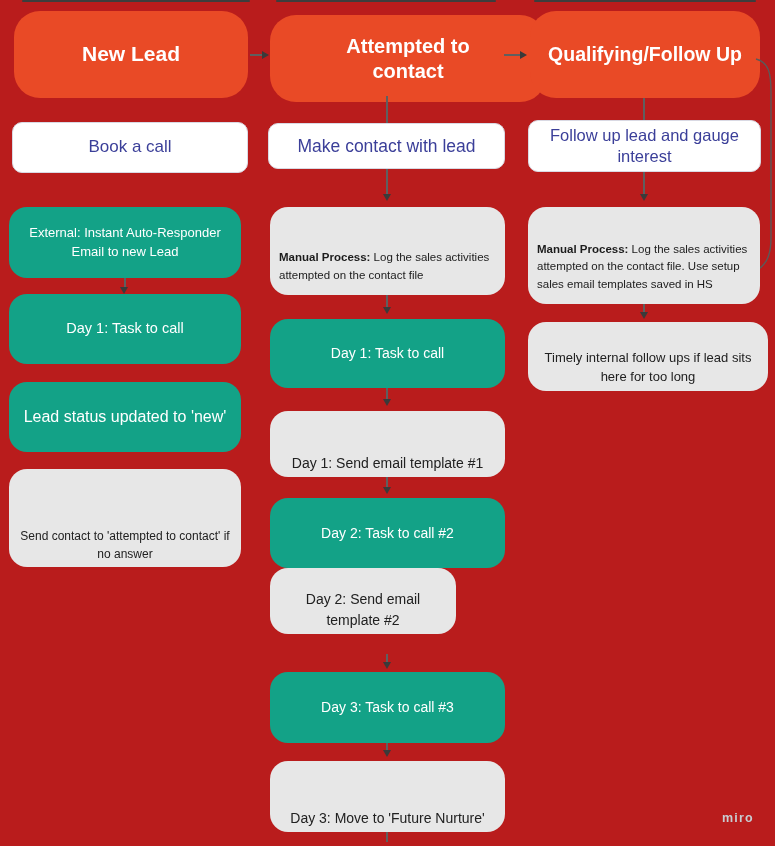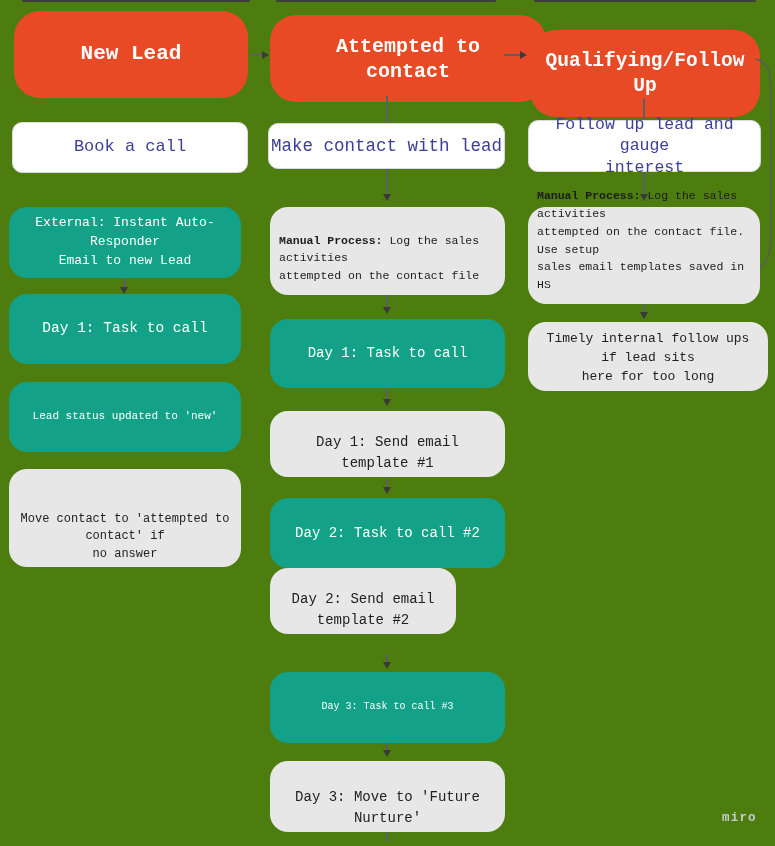--- a/index.html
+++ b/index.html
@@ -1,18 +1,18 @@
 <!DOCTYPE html>
 <html style="--header-bg: #e94a26; --node-green: #13a287; --node-gray: #e7e7e7; --goal-text: #3b3f99; --goal-border: #d9d9e3; --connector: #5f5f5f;"><head>
 <meta charset="utf-8">
 <style>
   html,body{margin:0;padding:0;background:#fff;}
   .canvas{
-    position:relative;width:775px;height:846px;background:#4d7c0f;overflow:hidden;
-    font-family:Liberation Mono, monospace;
+    position:relative;width:775px;height:846px;background:#b91c1c;overflow:hidden;
+    font-family:Liberation Sans, sans-serif;
   }
   .crop-edge{position:absolute;top:0;height:2px;background:#3d3d3d;border-radius:2px;}
   .hdr{
     position:absolute;background:var(--header-bg,#e94a26);color:#ffffff;font-weight:700;
     border-radius:26px;display:flex;align-items:center;justify-content:center;text-align:center;
     line-height:1.25;
   }
   .goal{
     position:absolute;background:#ffffff;border:1px solid var(--goal-border,#d9d9e3);
     border-radius:10px;color:var(--goal-text,#3b3f99);display:flex;align-items:center;
@@ -46,21 +46,21 @@
   <div class="crop-edge" style="left:276px;width:220px;"></div>
   <div class="crop-edge" style="left:534px;width:222px;"></div>
 
   <div class="hdr" style="left:14px;top:11px;width:234px;height:87px;font-size:21px;">
     <span>New Lead</span>
   </div>
   <div class="hdr" style="left:270px;top:15px;width:276px;height:87px;font-size:20px;">
     <span class="pre">Attempted to
 contact</span>
   </div>
-  <div class="hdr" style="left:530px;top:11px;width:230px;height:87px;font-size:19.5px;margin-top:19px;">
+  <div class="hdr" style="left:530px;top:11px;width:230px;height:87px;font-size:19.5px;">
     <span>Qualifying/Follow Up</span>
   </div>
 
   <div class="hline" style="left:250px;top:54px;width:13px;"></div>
   <div class="tri-right" style="left:262px;top:50.5px;"></div>
   <div class="hline" style="left:504px;top:54px;width:17px;"></div>
   <div class="tri-right" style="left:520px;top:50.5px;"></div>
 
   <svg class="curve" width="775" height="846">
     <path d="M756,59 C769,62 771,74 771,92 L771,238 C771,258 765,268 750,273" fill="none" stroke="#5a5a5a" stroke-width="1.4"></path>
@@ -79,25 +79,25 @@
 
   <div class="node green pre" style="left:9px;top:207px;width:232px;height:71px;font-size:13px;">
     <span>External: Instant Auto-Responder
 Email to new Lead</span>
   </div>
   <div class="vline" style="left:124px;top:278px;height:10px;"></div>
   <div class="tri-down" style="left:120px;top:287px;"></div>
   <div class="node green" style="left:9px;top:294px;width:232px;height:70px;font-size:14.5px;">
     <span>Day 1: Task to call</span>
   </div>
-  <div class="node green" style="left:9px;top:382px;width:232px;height:70px;font-size:11px;">
+  <div class="node green" style="left:9px;top:382px;width:232px;height:70px;font-size:16px;">
     <span>Lead status updated to 'new'</span>
   </div>
   <div class="node gray pre" style="left:9px;top:469px;width:232px;height:98px;font-size:12px;padding:4px 4px;">
-    <span>Move contact to 'attempted to contact' if
+    <span>Send contact to 'attempted to contact' if
 no answer</span>
   </div>
 
   <div class="vline" style="left:386px;top:96px;height:27px;"></div>
   <div class="vline" style="left:386px;top:169px;height:26px;"></div>
   <div class="tri-down" style="left:383px;top:194px;"></div>
 
   <div class="node gray note" style="left:270px;top:207px;width:235px;height:88px;font-size:11.5px;">
     <span class="pre"><b>Manual Process:</b><span> Log the sales activities
 attempted on the contact file</span></span>
@@ -122,21 +122,21 @@
   </div>
 
   <div class="vline" style="left:386px;top:568px;height:10px;"></div>
   <div class="tri-down" style="left:383px;top:577px;"></div>
   <div class="node gray" style="left:270px;top:568px;width:186px;height:66px;font-size:14px;">
     <span>Day 2: Send email template #2</span>
   </div>
 
   <div class="vline" style="left:386px;top:654px;height:9px;"></div>
   <div class="tri-down" style="left:383px;top:662px;"></div>
-  <div class="node green" style="left:270px;top:672px;width:235px;height:71px;font-size:10px;">
+  <div class="node green" style="left:270px;top:672px;width:235px;height:71px;font-size:14px;">
     <span>Day 3: Task to call #3</span>
   </div>
 
   <div class="vline" style="left:386px;top:743px;height:8px;"></div>
   <div class="tri-down" style="left:383px;top:750px;"></div>
   <div class="node gray" style="left:270px;top:761px;width:235px;height:71px;font-size:14px;">
     <span>Day 3: Move to 'Future Nurture'</span>
   </div>
 
   <div class="vline" style="left:386px;top:832px;height:10px;"></div>

